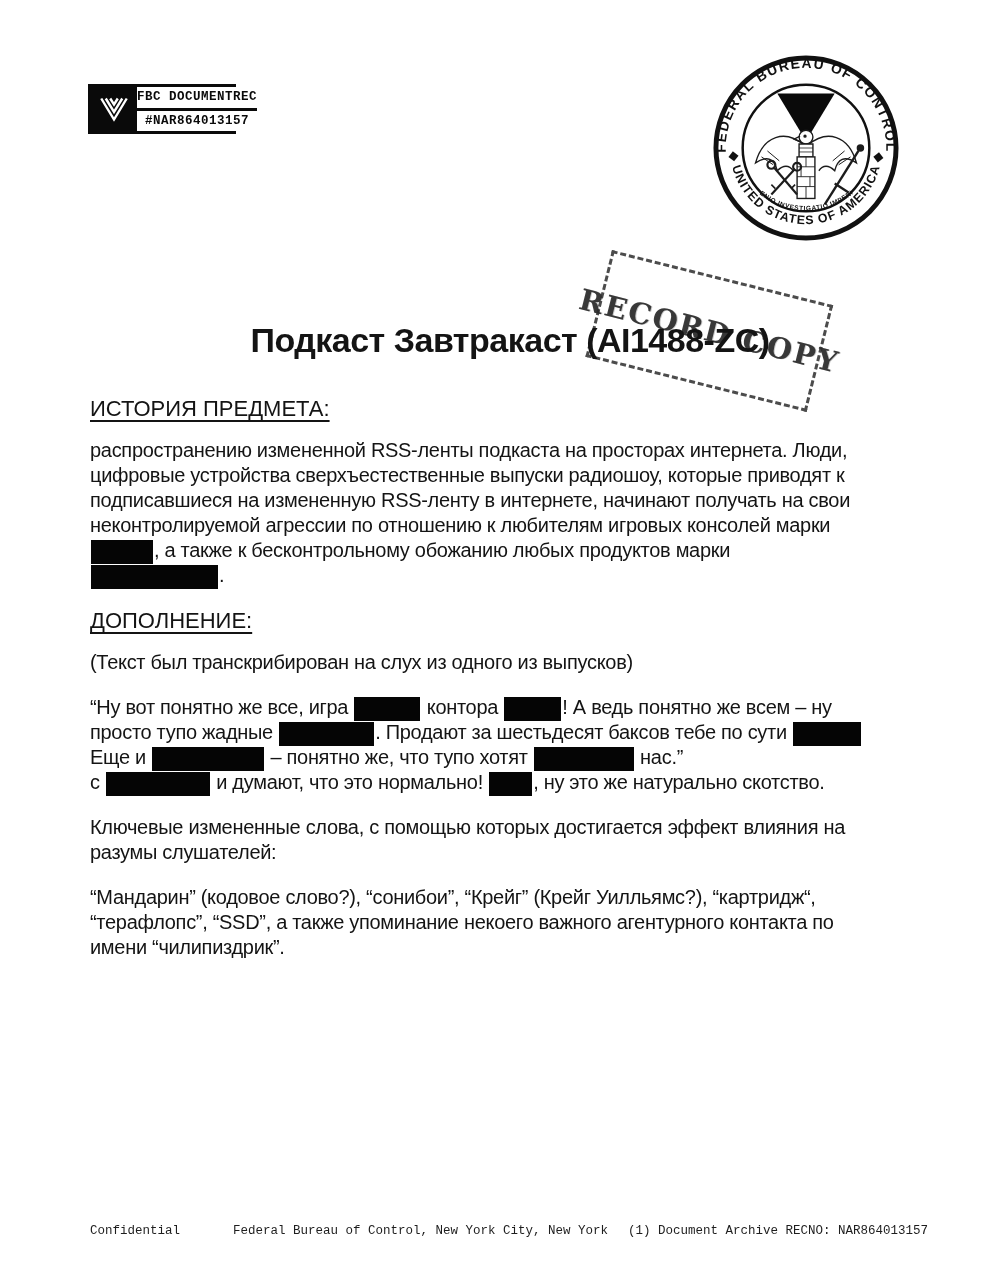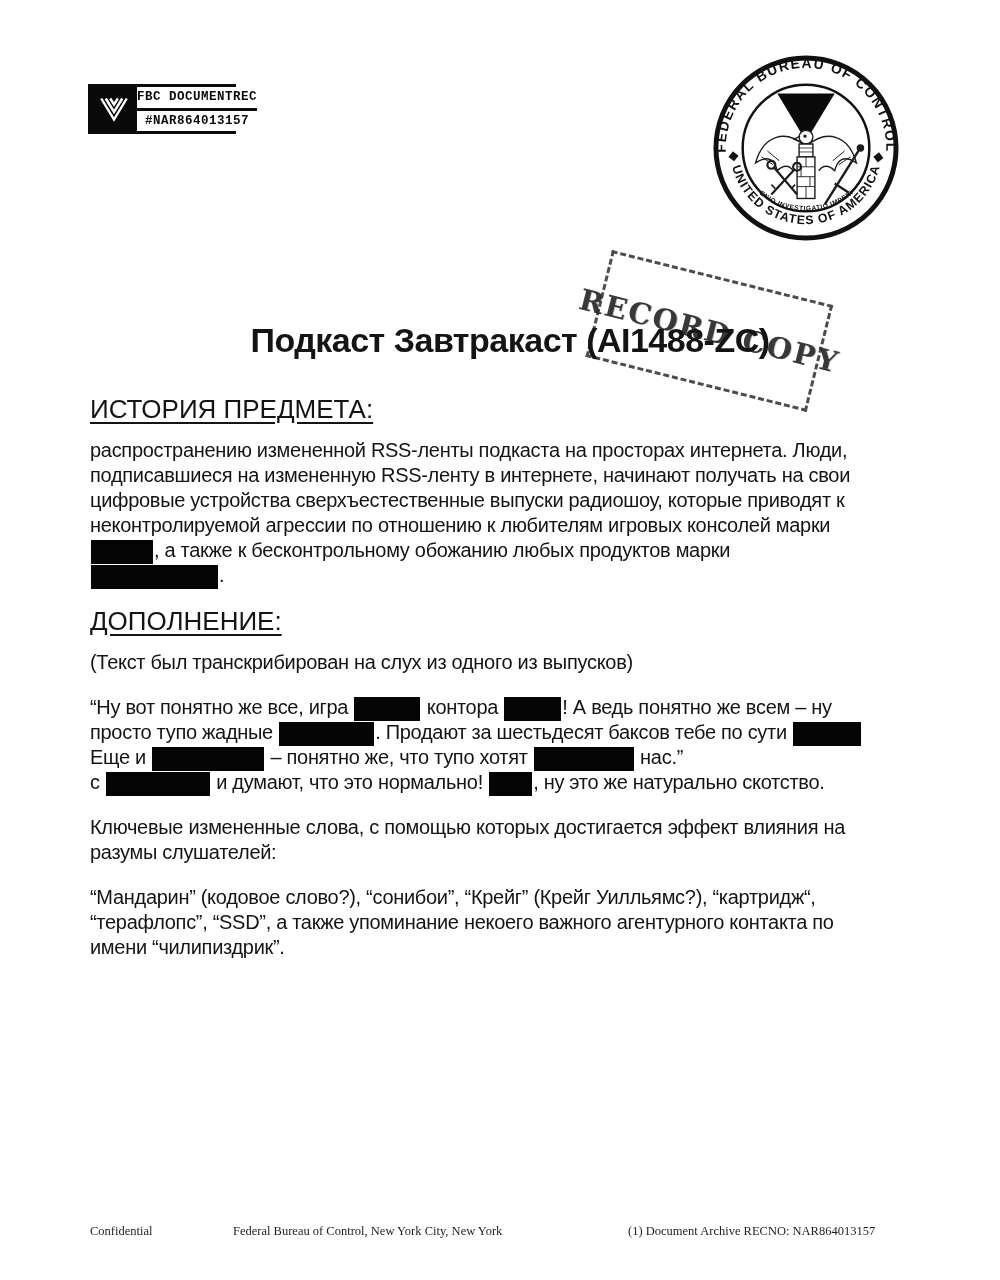--- a/index.html
+++ b/index.html
@@ -15,28 +15,28 @@
   
   .seal{position:absolute;left:712px;top:54px;width:188px;height:188px;}
 
   
   .stamp{position:absolute;left:612px;top:250px;width:222px;height:104px;transform:rotate(14deg);transform-origin:top left;border:3px dashed rgba(45,45,45,0.85);display:flex;align-items:center;justify-content:center;background:transparent;}
   .stamp-label{font-family:"DejaVu Serif",serif;font-weight:bold;font-size:29px;letter-spacing:2px;color:rgba(43,43,43,0.92);white-space:nowrap;text-shadow:1px 0 0 rgba(43,43,43,0.25);}
 
   
   .doc-content{position:absolute;left:90px;top:320px;width:840px;}
   .doc-title{font-size:34px;line-height:40px;font-weight:bold;letter-spacing:-0.5px;margin:0 0 36px;white-space:nowrap;text-align:center;}
-  .doc-heading{font-size:26px;line-height:26px;margin:0 0 16px;text-decoration:underline;text-underline-offset:4px;white-space:nowrap;}
+  .doc-heading{font-size:22px;line-height:26px;margin:0 0 16px;text-decoration:underline;text-underline-offset:4px;white-space:nowrap;}
   .doc-heading.after{margin-top:8px;}
   .doc-para{margin:0 0 20px;}
   .doc-line{font-size:20px;line-height:25px;letter-spacing:-0.3px;white-space:nowrap;}
   .redaction{display:inline-block;height:24px;background:#050505;vertical-align:-5px;margin:-2px 1px;}
 
   
-  .footer{position:absolute;left:0;top:1224px;width:100%;height:18px;font-family:Liberation Serif, serif;font-size:12.5px;color:#1e1e1e;}
+  .footer{position:absolute;left:0;top:1224px;width:100%;height:18px;font-family:Liberation Mono, monospace;font-size:12.5px;color:#1e1e1e;}
   .footer span{position:absolute;white-space:nowrap;}
   .footer .f-left{left:90px;}
   .footer .f-center{left:233px;}
   .footer .f-right{left:628px;}
 </style>
 </head>
 <body>
 
 <div class="page">
 
@@ -107,22 +107,22 @@
   <div class="stamp">
     <span class="stamp-label">RECORD COPY</span>
   </div>
 
   <div class="doc-content">
     <h1 class="doc-title">Подкаст Завтракаст (AI1488-ZC)</h1>
     <div id="blocks">
         <div class="doc-heading">ИСТОРИЯ ПРЕДМЕТА:</div>
         <div class="doc-para">
           <div class="doc-line"><span>распространению измененной RSS-ленты подкаста на просторах интернета. Люди,</span></div>
+          <div class="doc-line"><span>цифровые устройства сверхъестественные выпуски радиошоу, которые приводят к</span></div>
           <div class="doc-line"><span>подписавшиеся на измененную RSS-ленту в интернете, начинают получать на свои</span></div>
-          <div class="doc-line"><span>цифровые устройства сверхъестественные выпуски радиошоу, которые приводят к</span></div>
           <div class="doc-line"><span>неконтролируемой агрессии по отношению к любителям игровых консолей марки</span></div>
           <div class="doc-line"><span class="redaction" style="width: 62px;"></span><span>, а также к бесконтрольному обожанию любых продуктов марки</span></div>
           <div class="doc-line"><span class="redaction" style="width: 127px;"></span><span>.</span></div>
         </div>
         <div class="doc-heading after">ДОПОЛНЕНИЕ:</div>
         <div class="doc-para">
           <div class="doc-line"><span>(Текст был транскрибирован на слух из одного из выпусков)</span></div>
         </div>
         <div class="doc-para">
           <div class="doc-line"><span>“Ну вот понятно же все, игра </span><span class="redaction" style="width: 66px;"></span><span> контора </span><span class="redaction" style="width: 57px;"></span><span>! А ведь понятно же всем – ну</span></div>

